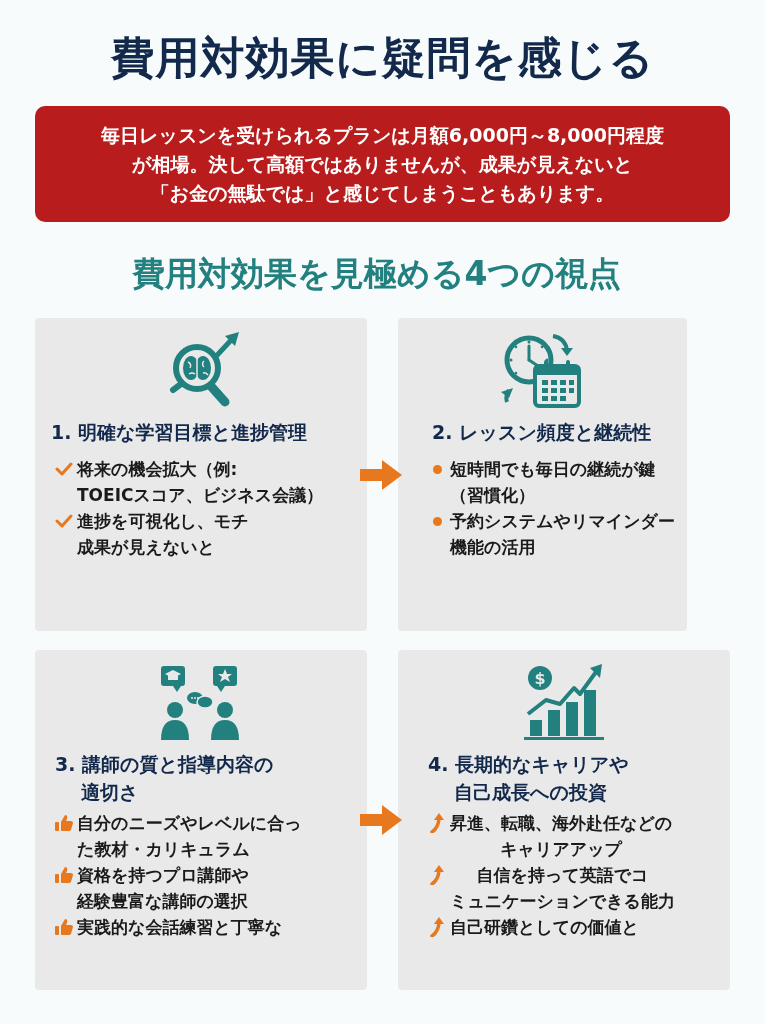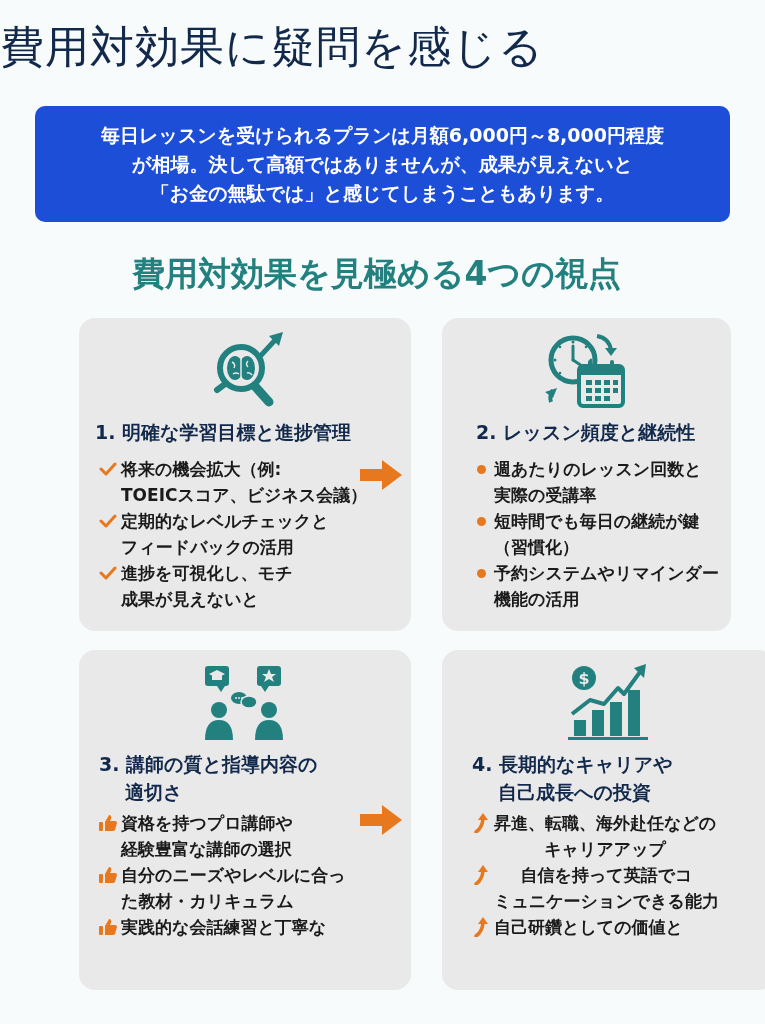--- a/index.html
+++ b/index.html
@@ -4,48 +4,48 @@
 <style>
   * { box-sizing: border-box; margin: 0; padding: 0; }
   html, body { width: 765px; height: 1024px; }
   body {
     background: #f7fbfc;
     font-family: "DejaVu Sans", "Liberation Sans", sans-serif;
     position: relative;
     overflow: hidden;
   }
   .main-title {
-    position: absolute; left: 0; top: 17px; width: 765px;
-    font-size: 44px; font-weight: normal; color: #13294b;
+    position: absolute; left: 0; top: 28px; width: 765px;
+    text-align: center;
+    font-size: 44px; font-weight: bold; color: #13294b;
     letter-spacing: 1px;
     line-height: 60px;
   }
   .banner {
     position: absolute; left: 35px; top: 106px; width: 695px; height: 116px;
-    background: #1d4ed8;
+    background: #b91c1c;
     border-radius: 10px;
     color: #ffffff;
     display: flex; flex-direction: column; align-items: center; justify-content: center;
     padding: 0 12px;
   }
   .banner-line {
     font-size: 19px; font-weight: bold; line-height: 29px;
     text-align: center; white-space: nowrap;
   }
   .section-title {
     position: absolute; left: 0; top: 250px; width: 753px;
     text-align: center;
     font-size: 33px; font-weight: bold; color: #22807f;
     line-height: 48px;
   }
   .card {
     position: absolute;
     background: #e9e9ea;
-    border-radius: 16px;
-    margin-left: 44px;
+    border-radius: 4px;
   }
   .card.c1 { left: 35px;  top: 318px; width: 332px; height: 313px; }
   .card.c2 { left: 398px; top: 318px; width: 289px; height: 313px; }
   .card.c3 { left: 35px;  top: 650px; width: 332px; height: 340px; }
   .card.c4 { left: 398px; top: 650px; width: 332px; height: 340px; }
   .card-icon {
     position: absolute; left: 50%; transform: translateX(-50%);
     top: 10px; width: 96px; height: 86px;
   }
   .card-title {
@@ -114,31 +114,20 @@
   <div class="bullets">
     <div class="bullet">
       <span class="bullet-icon">
         <svg width="18" height="14" viewBox="0 0 18 14">
             <path d="M2 7 L7 12 L16 2" stroke="#e8781e" stroke-width="3" fill="none" stroke-linecap="round" stroke-linejoin="round"></path>
           </svg>
       </span>
       <div class="bullet-text">
           <span>将来の機会拡大（例:</span>
           <span>TOEICスコア、ビジネス会議）</span>
-        </div>
-    </div>
-    <div class="bullet">
-      <span class="bullet-icon">
-        <svg width="18" height="14" viewBox="0 0 18 14">
-            <path d="M2 7 L7 12 L16 2" stroke="#e8781e" stroke-width="3" fill="none" stroke-linecap="round" stroke-linejoin="round"></path>
-          </svg>
-      </span>
-      <div class="bullet-text">
-          <span>定期的なレベルチェックと</span>
-          <span>フィードバックの活用</span>
         </div>
     </div>
     <div class="bullet">
       <span class="bullet-icon">
         <svg width="18" height="14" viewBox="0 0 18 14">
             <path d="M2 7 L7 12 L16 2" stroke="#e8781e" stroke-width="3" fill="none" stroke-linecap="round" stroke-linejoin="round"></path>
           </svg>
       </span>
       <div class="bullet-text">
           <span>進捗を可視化し、モチ</span>
@@ -186,29 +175,20 @@
   <div class="card-title">
     <span class="num">2.</span>
     <span>レッスン頻度と継続性</span>
   </div>
   <div class="bullets" style="left:26px;">
     <div class="bullet">
       <span class="bullet-icon">
           <span class="dot"></span>
         </span>
       <div class="bullet-text">
-          <span>週あたりのレッスン回数と</span>
-          <span>実際の受講率</span>
-        </div>
-    </div>
-    <div class="bullet">
-      <span class="bullet-icon">
-          <span class="dot"></span>
-        </span>
-      <div class="bullet-text">
           <span>短時間でも毎日の継続が鍵</span>
           <span>（習慣化）</span>
         </div>
     </div>
     <div class="bullet">
       <span class="bullet-icon">
           <span class="dot"></span>
         </span>
       <div class="bullet-text">
           <span>予約システムやリマインダー</span>
@@ -244,34 +224,34 @@
   </div>
   <div class="bullets">
     <div class="bullet">
       <span class="bullet-icon">
         <svg width="20" height="18" viewBox="0 0 20 18">
             <rect x="1" y="8" width="4" height="9" rx="1" fill="#e8781e"></rect>
             <path d="M7 8 L11 1 q3 0 2 4 L12 7 L17 7 q2 0 2 2 L17 16 q-1 1 -2 1 L7 17 z" fill="#e8781e"></path>
           </svg>
       </span>
       <div class="bullet-text">
-          <span>資格を持つプロ講師や</span>
-          <span>経験豊富な講師の選択</span>
+          <span>自分のニーズやレベルに合っ</span>
+          <span>た教材・カリキュラム</span>
         </div>
     </div>
     <div class="bullet">
       <span class="bullet-icon">
         <svg width="20" height="18" viewBox="0 0 20 18">
             <rect x="1" y="8" width="4" height="9" rx="1" fill="#e8781e"></rect>
             <path d="M7 8 L11 1 q3 0 2 4 L12 7 L17 7 q2 0 2 2 L17 16 q-1 1 -2 1 L7 17 z" fill="#e8781e"></path>
           </svg>
       </span>
       <div class="bullet-text">
-          <span>自分のニーズやレベルに合っ</span>
-          <span>た教材・カリキュラム</span>
+          <span>資格を持つプロ講師や</span>
+          <span>経験豊富な講師の選択</span>
         </div>
     </div>
     <div class="bullet">
       <span class="bullet-icon">
         <svg width="20" height="18" viewBox="0 0 20 18">
             <rect x="1" y="8" width="4" height="9" rx="1" fill="#e8781e"></rect>
             <path d="M7 8 L11 1 q3 0 2 4 L12 7 L17 7 q2 0 2 2 L17 16 q-1 1 -2 1 L7 17 z" fill="#e8781e"></path>
           </svg>
       </span>
       <div class="bullet-text">

